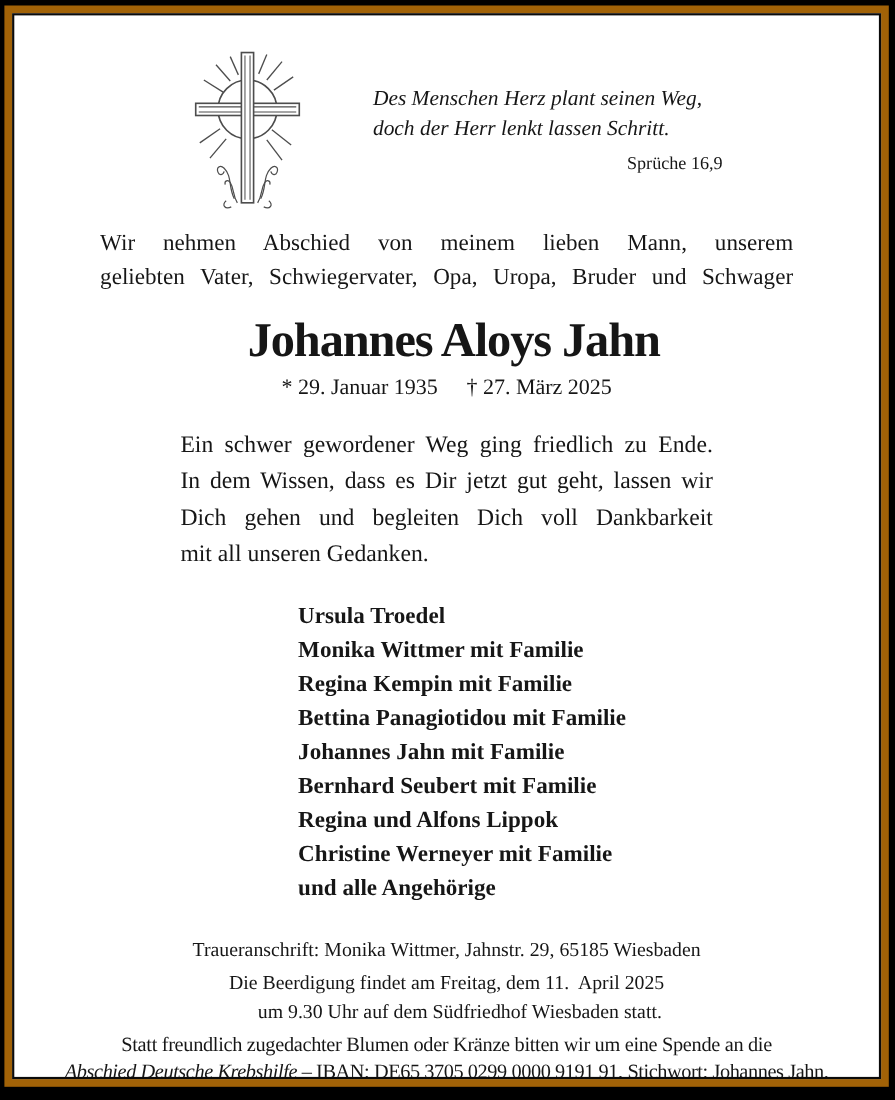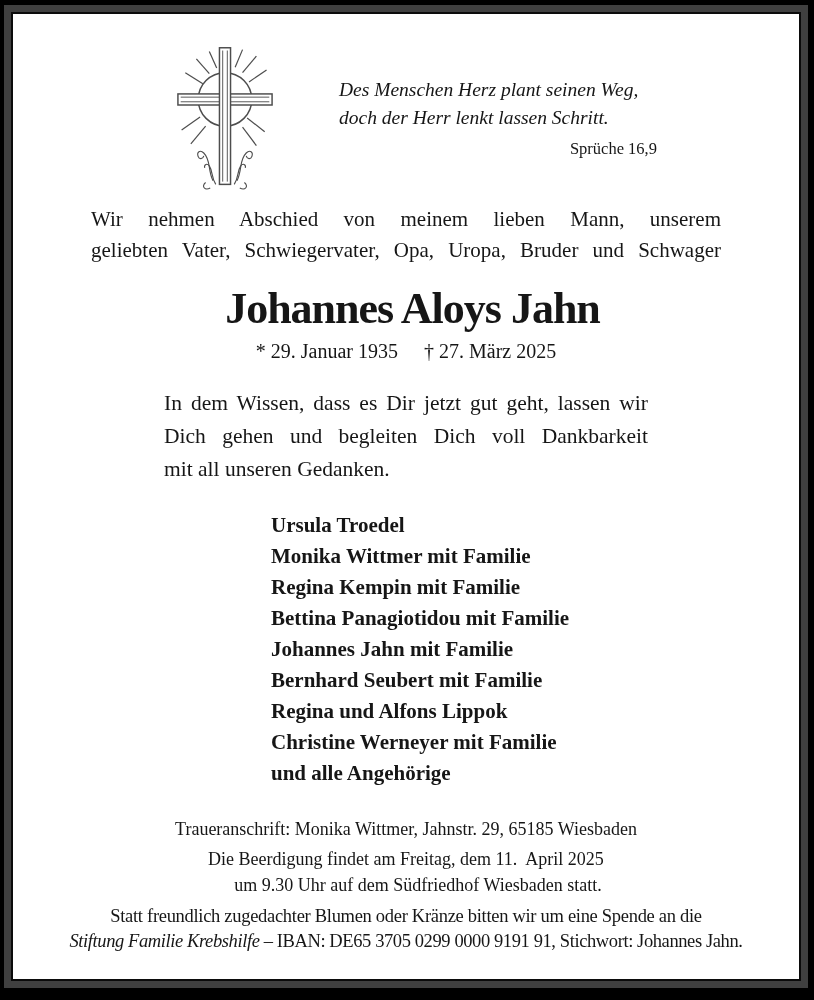--- a/index.html
+++ b/index.html
@@ -8,21 +8,21 @@
     font-family: "Liberation Serif", "DejaVu Serif", serif;
     background: #ffffff;
   }
   .page {
     width: 814px; height: 1000px;
     background: #000000;
     box-sizing: border-box;
     padding: 5px 6px 12px 4px;
   }
   .frame {
-    background: #404040;
+    background: #a16207;
     width: 100%; height: 100%;
     box-sizing: border-box;
     padding: 7px;
   }
   .inner {
     border: 2px solid #0b0b0b;
     width: 100%; height: 100%;
     box-sizing: border-box;
     padding-top: 28px;
     overflow: hidden;
@@ -144,20 +144,21 @@
         <div class="intro-line">geliebten Vater, Schwiegervater, Opa, Uropa, Bruder und Schwager</div>
       </div>
 
       <h1 class="deceased-name">Johannes Aloys Jahn</h1>
 
       <div class="dates-line">
         <span class="date-birth">* 29. Januar 1935</span><span class="date-death">† 27. März 2025</span>
       </div>
 
       <div class="tribute-block">
+        <div class="tribute-line">Ein schwer gewordener Weg ging friedlich zu Ende.</div>
         <div class="tribute-line">In dem Wissen, dass es Dir jetzt gut geht, lassen wir</div>
         <div class="tribute-line">Dich gehen und begleiten Dich voll Dankbarkeit</div>
         <div class="tribute-line">mit all unseren Gedanken.</div>
       </div>
 
       <div class="mourners-list">
         <div class="mourner-line">Ursula Troedel</div>
         <div class="mourner-line">Monika Wittmer mit Familie</div>
         <div class="mourner-line">Regina Kempin mit Familie</div>
         <div class="mourner-line">Bettina Panagiotidou mit Familie</div>
@@ -166,18 +167,18 @@
         <div class="mourner-line">Regina und Alfons Lippok</div>
         <div class="mourner-line">Christine Werneyer mit Familie</div>
         <div class="mourner-line">und alle Angehörige</div>
       </div>
 
       <div class="footer-block">
         <div class="condolence-line">Traueranschrift: Monika Wittmer, Jahnstr. 29, 65185 Wiesbaden</div>
         <div class="funeral-line1">Die Beerdigung findet am Freitag, dem 11.  April 2025</div>
         <div class="funeral-line2">um 9.30 Uhr auf dem Südfriedhof Wiesbaden statt.</div>
         <div class="donation-line1">Statt freundlich zugedachter Blumen oder Kränze bitten wir um eine Spende an die</div>
-        <div class="donation-line2"><span class="charity-name">Stiftung Familie Krebshilfe</span><span> – IBAN: DE65 3705 0299 0000 9191 91, Stichwort: Johannes Jahn.</span></div>
+        <div class="donation-line2"><span class="charity-name">Abschied Deutsche Krebshilfe</span><span> – IBAN: DE65 3705 0299 0000 9191 91, Stichwort: Johannes Jahn.</span></div>
       </div>
 
     </div>
   </div>
 </div>
 
 </body></html>

